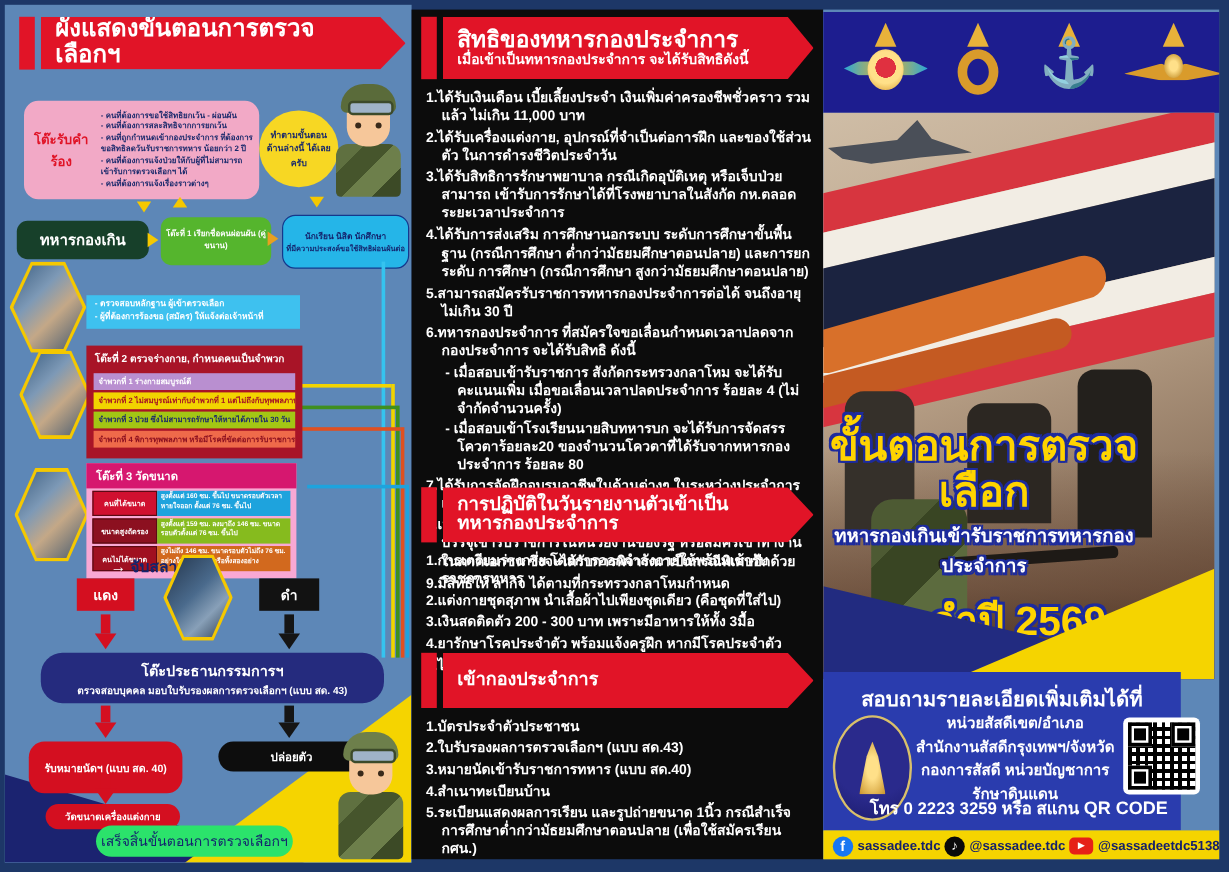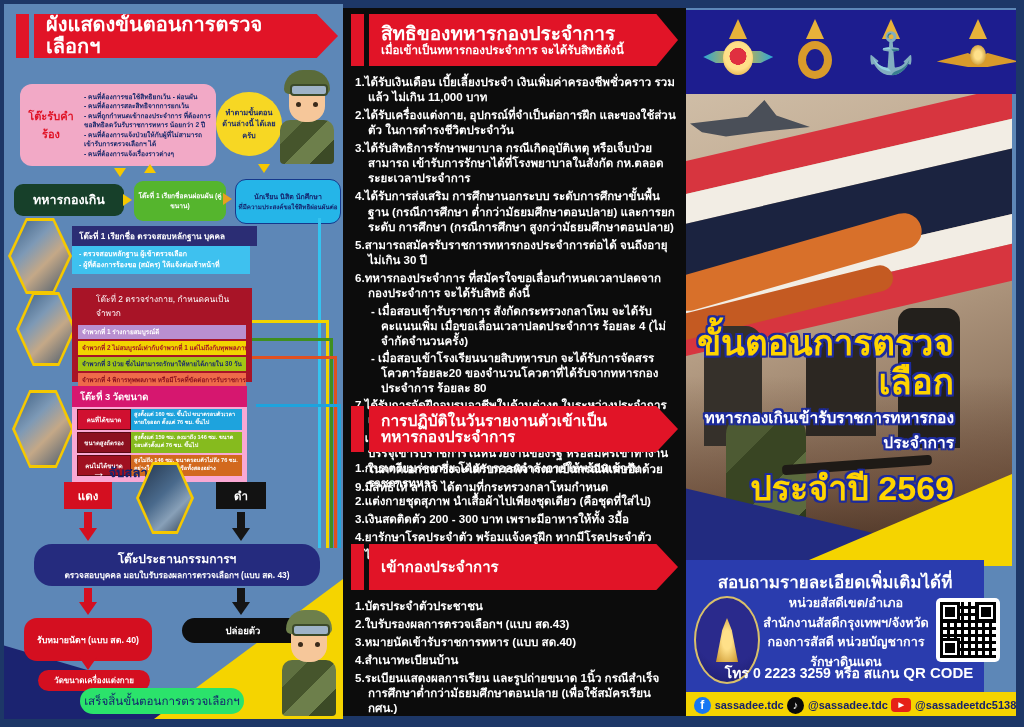--- a/index.html
+++ b/index.html
@@ -105,31 +105,30 @@
   <div class="vline" style="left:326px;top:334px;height:210px;background:#3f8f1f"></div>
   <div class="hline" style="left:246px;top:352px;width:84px;background:#e05020"></div>
   <div class="vline" style="left:330px;top:352px;height:192px;background:#e05020"></div>
   <div class="hline" style="left:252px;top:400px;width:82px;background:#1ea3dd"></div>
   <div class="vline" style="left:334px;top:400px;height:144px;background:#1ea3dd"></div>
 
   <div class="hexo" style="left:4px;top:214px;width:64px;height:76px">
       <div class="hexi"></div>
     </div>
   <div class="yarrD" style="left:32px;top:292px"></div>
-  <div class="abs" style="left:68px;top:222px;width:178px;height:20px;background:#2b2d74;color:#fff;font-weight:bold;font-size:8.2px;display:flex;align-items:center;padding-left:7px">โต๊ะที่ 1 เรียกชื่อ ตรวจสอบหลักฐาน บุคคล</div>
   <div class="abs" style="left:68px;top:242px;width:178px;height:28px;background:#3ec1ef;color:#fff;font-weight:bold;font-size:7px;line-height:1.6;padding:2px 0 0 7px;box-sizing:border-box">
     <div>- ตรวจสอบหลักฐาน ผู้เข้าตรวจเลือก</div>
     <div>- ผู้ที่ต้องการร้องขอ (สมัคร) ให้แจ้งต่อเจ้าหน้าที่</div>
   </div>
 
   <div class="hexo" style="left:12px;top:288px;width:60px;height:74px">
       <div class="hexi"></div>
     </div>
   <div class="abs" style="left:68px;top:284px;width:180px;height:94px;background:#a81427">
-    <div style="color:#fff;font-weight:normal;font-size:8.4px;padding:4px 0 3px 24px">โต๊ะที่ 2  ตรวจร่างกาย, กำหนดคนเป็นจำพวก</div>
+    <div style="color:#fff;font-weight:bold;font-size:8.4px;padding:4px 0 3px 7px">โต๊ะที่ 2  ตรวจร่างกาย, กำหนดคนเป็นจำพวก</div>
     <div class="t2row" style="background:#b98fd0;color:#fff">จำพวกที่ 1 ร่างกายสมบูรณ์ดี</div>
     <div class="t2row" style="background:#f2d400;color:#a51325">จำพวกที่ 2 ไม่สมบูรณ์เท่ากับจำพวกที่ 1 แต่ไม่ถึงกับทุพพลภาพ</div>
     <div class="t2row" style="background:#a3c614;color:#1a2a6c">จำพวกที่ 3 ป่วย ซึ่งไม่สามารถรักษาให้หายได้ภายใน 30 วัน</div>
     <div class="t2row" style="background:#ef6a4a;color:#8c1020">จำพวกที่ 4 พิการทุพพลภาพ หรือมีโรคที่ขัดต่อการรับราชการทหาร</div>
   </div>
 
   <div class="hexo" style="left:8px;top:386px;width:62px;height:78px">
       <div class="hexi"></div>
     </div>
   <div class="abs" style="left:68px;top:382px;width:175px;height:96px;background:#f9a8d4">
@@ -273,21 +272,21 @@
     <div class="abs" style="left:-20px;top:196px;width:230px;height:26px;background:#c45a22;transform:rotate(-14deg);border-radius:14px"></div>
     <div class="abs" style="left:4px;top:6px;width:120px;height:52px;background:#4a4f58;clip-path:polygon(0 45%,48% 32%,62% 0,72% 30%,100% 52%,64% 60%,30% 70%,10% 62%)"></div>
 
     <div class="abs" style="left:0;bottom:0;width:326px;height:190px;background:linear-gradient(180deg,rgba(90,58,40,0) 0%,rgba(90,58,40,.55) 60%,rgba(60,38,26,.8))"></div>
     <div class="abs" style="left:18px;bottom:120px;width:58px;height:120px;background:#35302a;border-radius:16px 16px 0 0"></div>
     <div class="abs" style="left:120px;bottom:130px;width:70px;height:100px;background:#2c2722;border-radius:14px 14px 0 0"></div>
     <div class="abs" style="left:212px;bottom:118px;width:62px;height:140px;background:#23201c;border-radius:14px 14px 0 0"></div>
     <div class="abs" style="left:40px;bottom:0;width:80px;height:150px;background:linear-gradient(135deg,#4d5a33 25%,#394523 25% 50%,#5c6b3e 50% 75%,#2e3a1d 75%);border-radius:18px 18px 0 0"></div>
     <div class="abs" style="left:96px;bottom:96px;width:150px;height:10px;background:#1e1a16;transform:rotate(-4deg);border-radius:4px"></div>
 
-    <div class="abs" style="left:0;top:230px;width:268px;text-align:right">
+    <div class="abs" style="left:0;top:259px;width:268px;text-align:center">
       <div class="outl-y" style="font-size:35px;font-weight:bold;line-height:1.1">ขั้นตอนการตรวจเลือก</div>
       <div class="outl-w" style="font-size:15.5px;font-weight:bold;margin-top:4px">ทหารกองเกินเข้ารับราชการทหารกองประจำการ</div>
       <div class="outl-y" style="font-size:34px;font-weight:bold;margin-top:6px">ประจำปี 2569</div>
     </div>
 
     <div class="abs" style="left:0;bottom:0;width:326px;height:88px;background:#222b80;clip-path:polygon(0 12%,100% 100%,0 100%)"></div>
     <div class="abs" style="left:90px;bottom:0;width:236px;height:92px;background:#f5d400;clip-path:polygon(100% 0,100% 100%,8% 100%)"></div>
   </div>
 
   <div class="abs" style="left:0;top:552px;width:298px;height:132px;background:#2a3cae;color:#fff">

